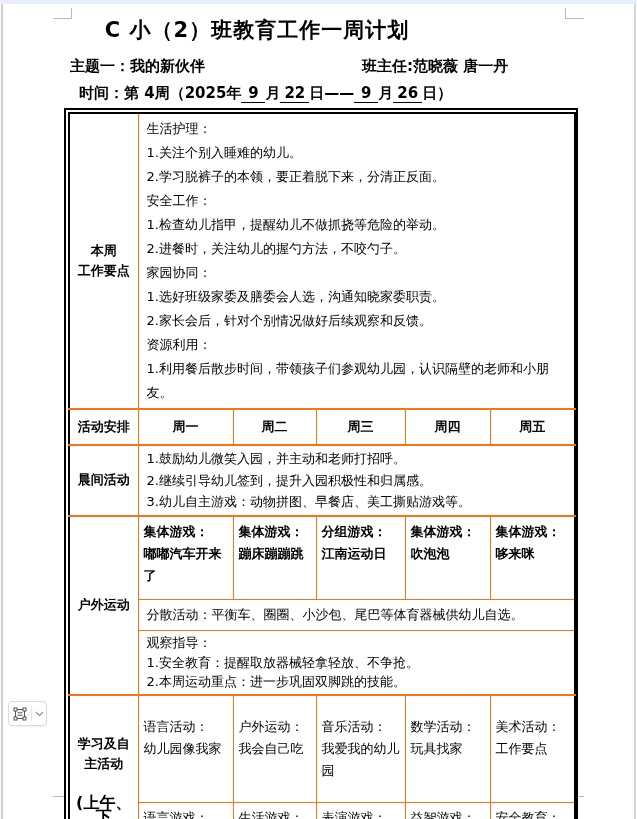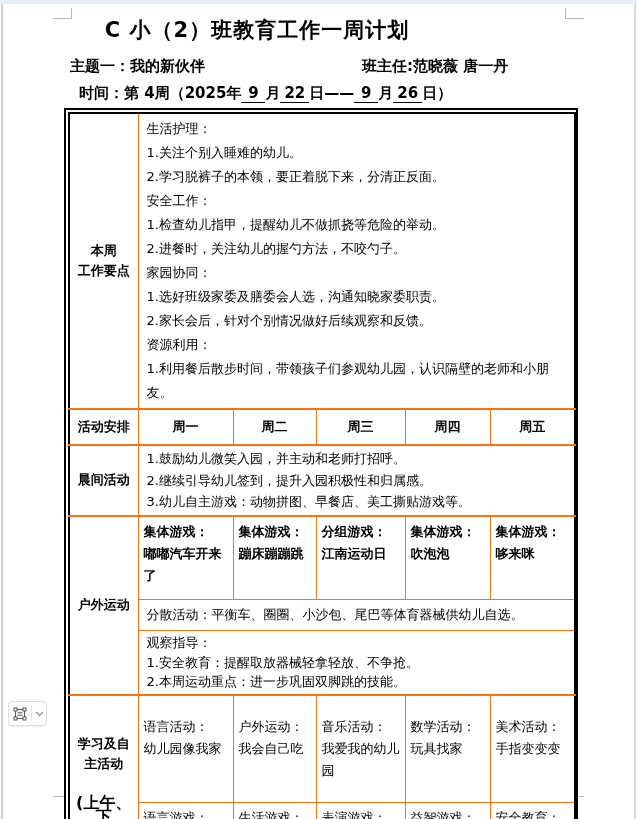--- a/index.html
+++ b/index.html
@@ -149,21 +149,21 @@
         </th>
         <td class="act sect">语言活动：
 幼儿园像我家</td>
         <td class="act sect">户外运动：
 我会自己吃</td>
         <td class="act sect">音乐活动：
 我爱我的幼儿园</td>
         <td class="act sect">数学活动：
 玩具找家</td>
         <td class="act sect">美术活动：
-手指变变变</td>
+工作要点</td>
       </tr>
       <tr>
         <td class="game2">语言游戏：
 手指变变变</td>
         <td class="game2">生活游戏：
 学习脱裤子</td>
         <td class="game2">表演游戏：
 我上幼儿园</td>
         <td class="game2">益智游戏：
 动物拼图</td>

